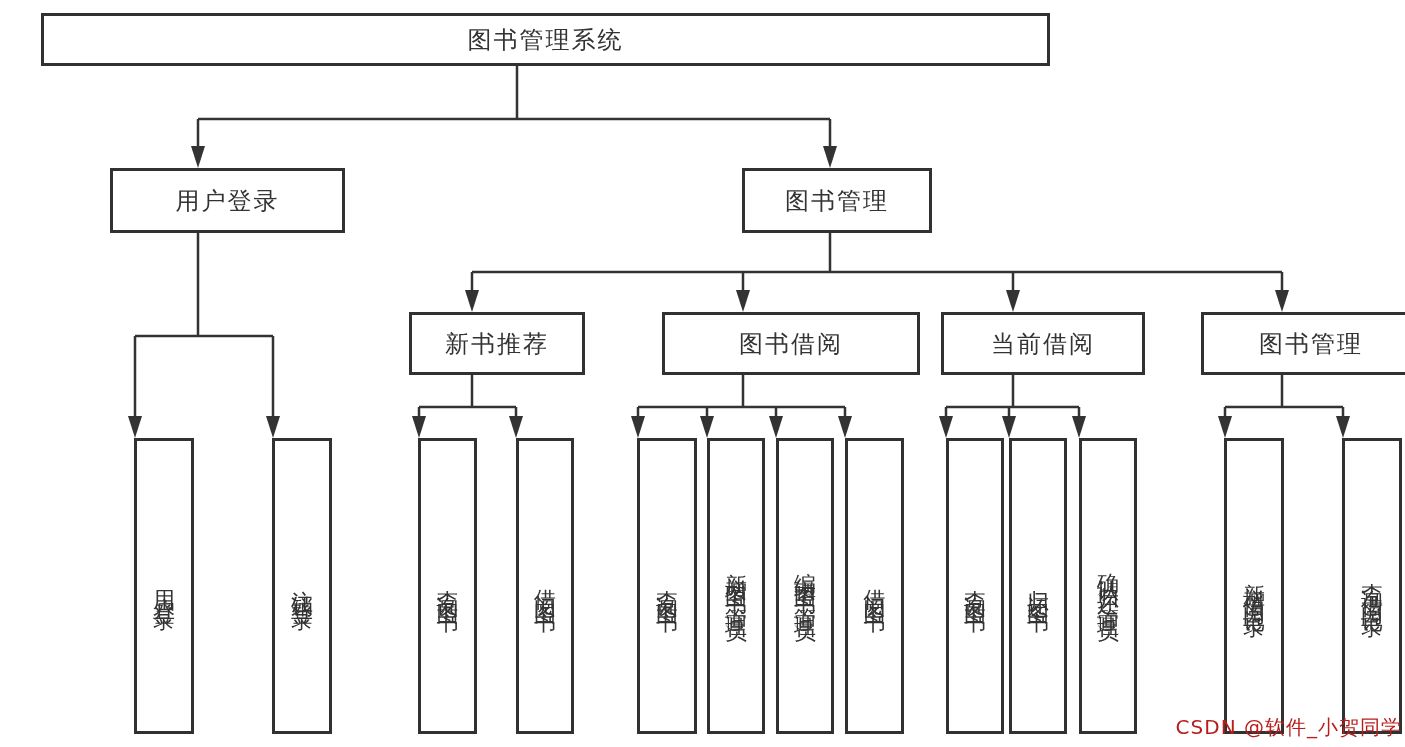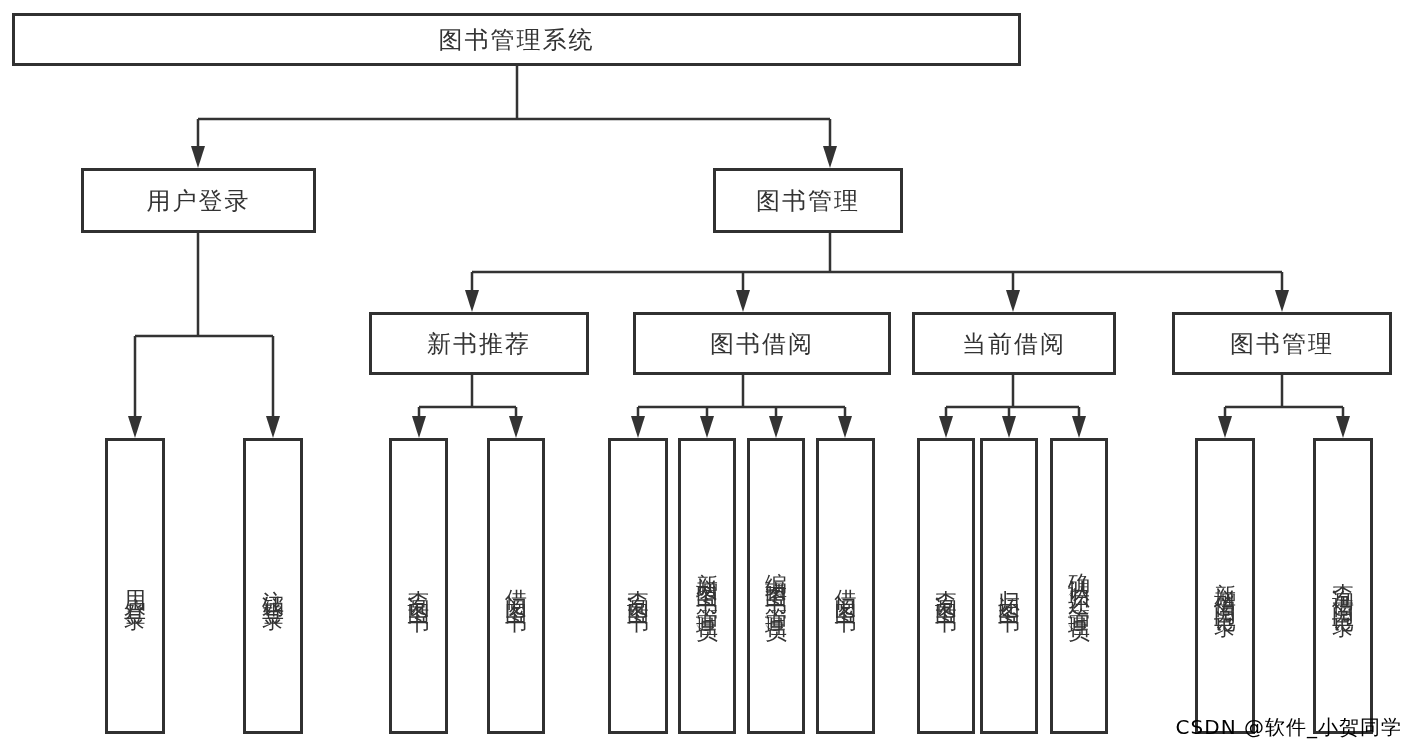--- a/index.html
+++ b/index.html
@@ -25,41 +25,42 @@
   .node {
     position: absolute;
     box-sizing: border-box;
     border: 3px solid #313131;
     background: #ffffff;
     color: #333333;
     display: flex;
     align-items: center;
     justify-content: center;
     z-index: 2;
+    margin-left: 29px;
   }
   .node.h {
     font-size: 24px;
     letter-spacing: 2px;
     white-space: nowrap;
   }
   .node.v span {
     writing-mode: vertical-rl;
     text-orientation: mixed;
     font-size: 22px;
     letter-spacing: 7px;
     line-height: 1;
     white-space: nowrap;
   }
   #watermark {
     position: absolute;
     right: 3px;
     top: 714px;
     font-size: 20px;
     letter-spacing: 1px;
-    color: #000000;
+    color: #b91c1c;
     z-index: 3;
     white-space: nowrap;
   }
 </style>
 </head>
 <body>
 
 <div id="stage">
 
   <svg id="connectors" viewBox="0 0 1405 747" xmlns="http://www.w3.org/2000/svg">
@@ -100,21 +101,21 @@
       <polygon points="1218,416 1232,416 1225,438"></polygon>
       <polygon points="1336,416 1350,416 1343,438"></polygon>
     </g>
   </svg>
 
   <div class="node h" style="left:12px;top:13px;width:1009px;height:53px">图书管理系统</div>
 
   <div class="node h" style="left:81px;top:168px;width:235px;height:65px">用户登录</div>
   <div class="node h" style="left:713px;top:168px;width:190px;height:65px">图书管理</div>
 
-  <div class="node h" style="left:369px;top:312px;width:220px;height:63px">新书推荐</div>
+  <div class="node h" style="left:380px;top:312px;width:176px;height:63px">新书推荐</div>
   <div class="node h" style="left:633px;top:312px;width:258px;height:63px">图书借阅</div>
   <div class="node h" style="left:912px;top:312px;width:204px;height:63px">当前借阅</div>
   <div class="node h" style="left:1172px;top:312px;width:220px;height:63px">图书管理</div>
 
   <div class="node v" style="left:105px;top:438px;width:60px;height:296px">
     <span>用户登录</span>
   </div>
   <div class="node v" style="left:243px;top:438px;width:60px;height:296px">
     <span>注销登录</span>
   </div>

